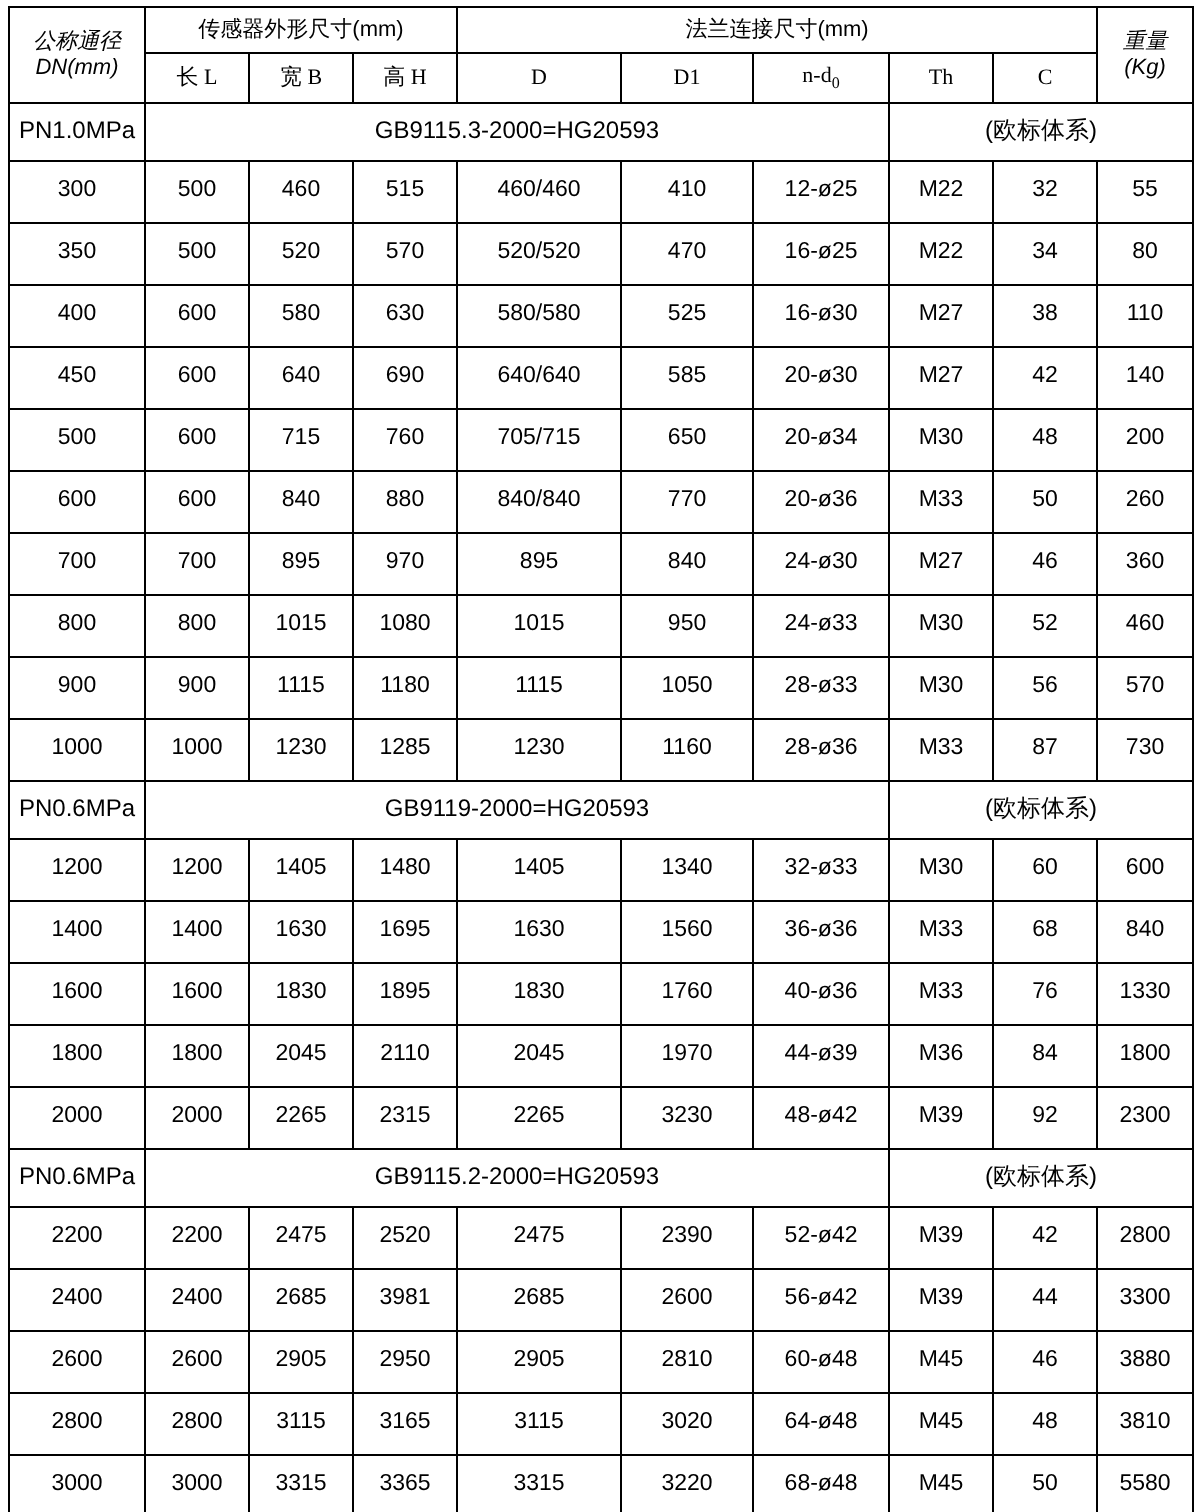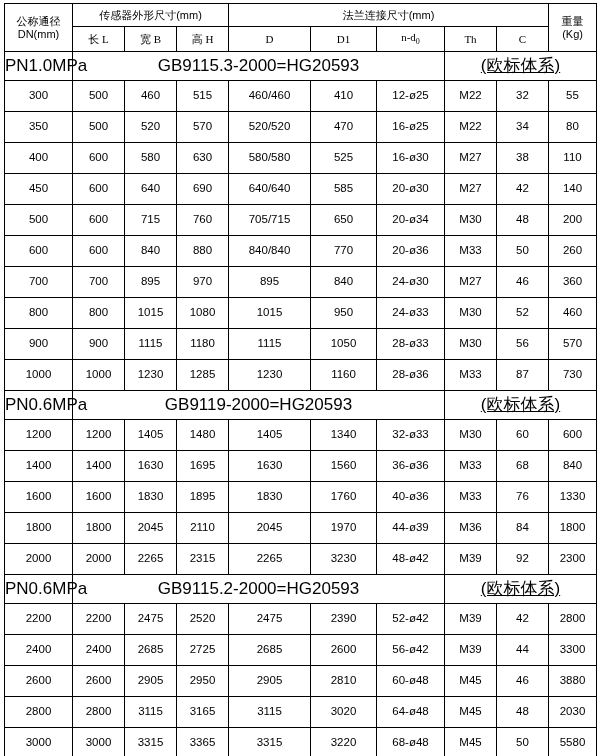--- a/index.html
+++ b/index.html
@@ -39,48 +39,48 @@
     font-size: 11.5px;
     height: 22px;
   }
   .hdr-sub {
     font-size: 11.5px;
     height: 24px;
     font-family: Liberation Serif, serif;
   }
   .hdr-tall {
     font-size: 11.5px;
+    font-style: italic;
   }
   .hdr-tall .l1 { display:block; }
   .hdr-tall .l2 { display:block; }
   
   tr.data-row td {
     height: 30px;
     font-size: 11.5px;
   }
   
   tr.section-row td {
     height: 28px;
-    font-size: 17px;
+    font-size: 12px;
   }
   td.sec-left {
     text-align: left;
     padding-left: 7px;
     font-size: 11.5px;
   }
   td.sec-mid {
     text-align: left;
     padding-left: 8px;
     font-size: 11.5px;
   }
   td.sec-right {
     text-align: right;
     padding-right: 7px;
     font-size: 11.5px;
-    text-decoration: underline;
   }
   .sub {
     font-size: 8px;
     vertical-align: sub;
   }
   .nowrap { white-space: nowrap; }
 </style>
 </head>
 <body>
 
@@ -327,21 +327,21 @@
           <td>2390</td>
           <td>52-ø42</td>
           <td>M39</td>
           <td>42</td>
           <td>2800</td>
         </tr>
         <tr class="data-row">
           <td>2400</td>
           <td>2400</td>
           <td>2685</td>
-          <td>2725</td>
+          <td>3981</td>
           <td>2685</td>
           <td>2600</td>
           <td>56-ø42</td>
           <td>M39</td>
           <td>44</td>
           <td>3300</td>
         </tr>
         <tr class="data-row">
           <td>2600</td>
           <td>2600</td>
@@ -357,21 +357,21 @@
         <tr class="data-row">
           <td>2800</td>
           <td>2800</td>
           <td>3115</td>
           <td>3165</td>
           <td>3115</td>
           <td>3020</td>
           <td>64-ø48</td>
           <td>M45</td>
           <td>48</td>
-          <td>2030</td>
+          <td>3810</td>
         </tr>
         <tr class="data-row">
           <td>3000</td>
           <td>3000</td>
           <td>3315</td>
           <td>3365</td>
           <td>3315</td>
           <td>3220</td>
           <td>68-ø48</td>
           <td>M45</td>

